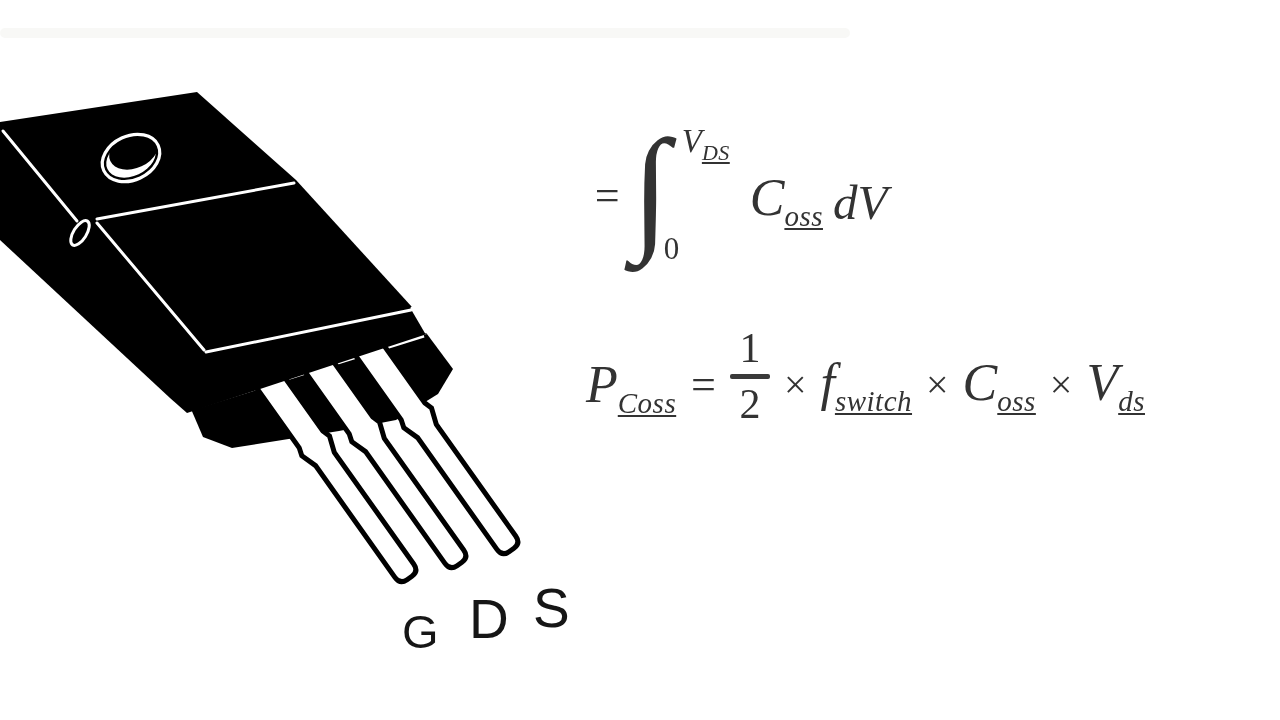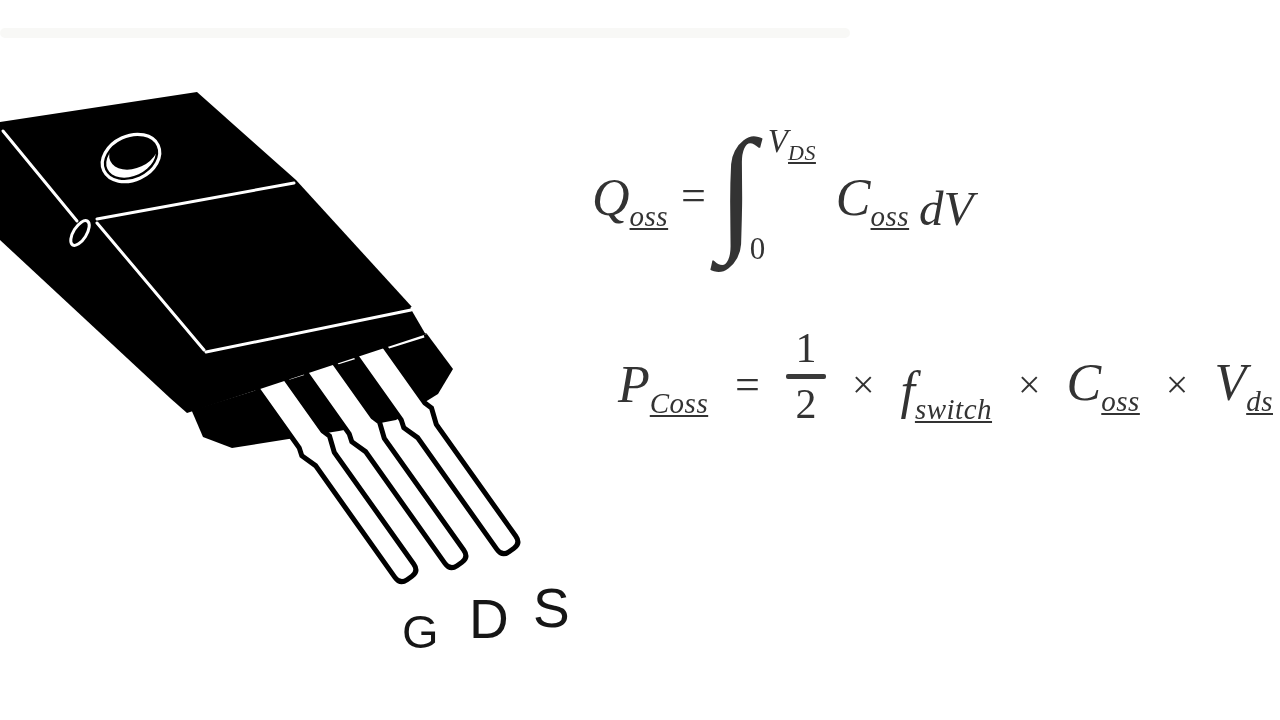--- a/index.html
+++ b/index.html
@@ -21,21 +21,21 @@
   .pin-g{left:402px;top:608px;font-size:47px;}
   .pin-d{left:469px;top:592px;font-size:55px;}
   .pin-s{left:533px;top:581px;font-size:55px;}
 
   
   .formula{
     position:absolute;display:flex;align-items:center;
     color:#333333;font-style:italic;white-space:nowrap;
   }
   .formula-qoss{left:592px;top:122px;height:150px;gap:10px;}
-  .formula-pcoss{left:586px;top:308px;height:140px;gap:24px;margin-left:32px;}
+  .formula-pcoss{left:586px;top:308px;height:140px;gap:12px;}
   .tok{line-height:1;position:relative;}
   .mv{font-size:49px;}
   .mv-big{font-size:52px;}
   .msub{font-size:29px;vertical-align:-11px;letter-spacing:.5px;text-decoration:underline;}
   .eq{font-size:44px;font-style:italic;position:relative;}
   .times{font-size:40px;font-style:normal;position:relative;top:2px;margin:0 2px;}
 
   .integral-block{position:relative;width:108px;height:148px;font-style:italic;}
   .integral-sign{
     position:absolute;left:0;top:-8px;font-size:138px;line-height:148px;
@@ -98,49 +98,46 @@
       <ellipse cx="6" cy="-6" rx="26" ry="18" fill="#000000"></ellipse>
       <ellipse rx="30" ry="22" fill="none" stroke="#ffffff" stroke-width="3.2"></ellipse>
     </g>
   </svg>
 
   <div class="pin-label pin-g">G</div>
   <div class="pin-label pin-d">D</div>
   <div class="pin-label pin-s">S</div>
 
   <div class="formula formula-qoss">
-    <span class="tok" style="top:4px">
-      <span class="mv-big">Q</span><span class="msub">oss</span>
-    </span>
     <span class="eq" style="top:-2px">=</span>
     <span class="integral-block">
       <span class="integral-sign">∫</span>
       <span class="int-upper">
         <span class="mv-lim">V</span><span class="msub msub-lim">DS</span>
       </span>
       <span class="int-lower">0</span>
     </span>
     <span class="tok" style="top:4px">
       <span class="mv-big">C</span><span class="msub">oss</span>
     </span>
-    <span class="tok mv" style="top:11px">dV</span>
+    <span class="tok mv" style="top:5px">dV</span>
   </div>
 
   <div class="formula formula-pcoss">
     <span class="tok" style="top:10px">
       <span class="mv-big">P</span><span class="msub">Coss</span>
     </span>
     <span class="eq" style="top:6px">=</span>
     <span class="frac">
       <span class="frac-num">1</span>
       <span class="frac-bar"></span>
       <span class="frac-den">2</span>
     </span>
     <span class="times" style="top:6px">×</span>
-    <span class="tok" style="top:16px">
+    <span class="tok" style="top:8px">
       <span class="mv-big">f</span><span class="msub">switch</span>
     </span>
     <span class="times" style="top:6px">×</span>
     <span class="tok" style="top:8px">
       <span class="mv-big">C</span><span class="msub">oss</span>
     </span>
     <span class="times" style="top:6px">×</span>
     <span class="tok" style="top:8px">
       <span class="mv-big">V</span><span class="msub">ds</span>
     </span>

